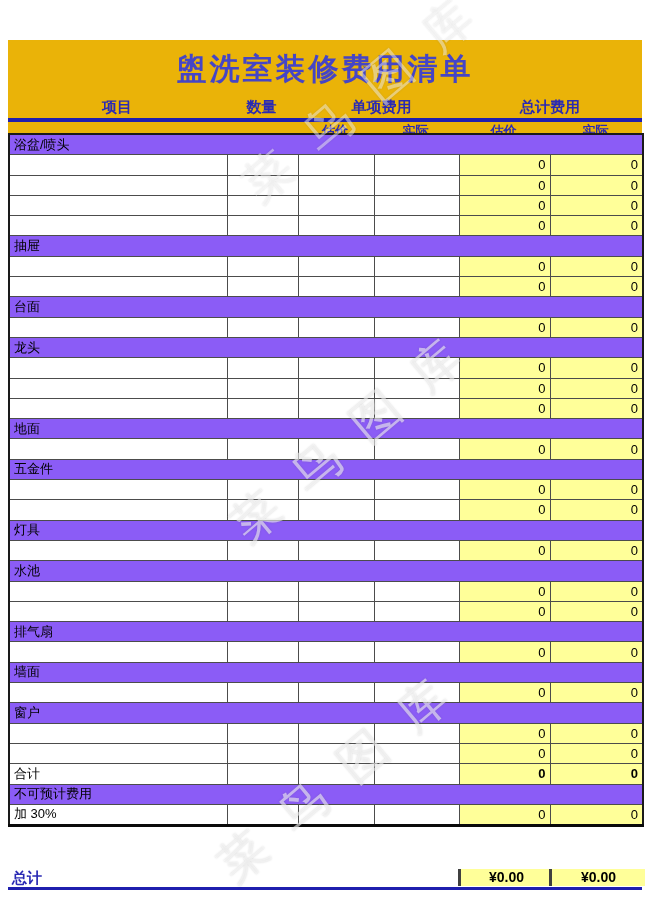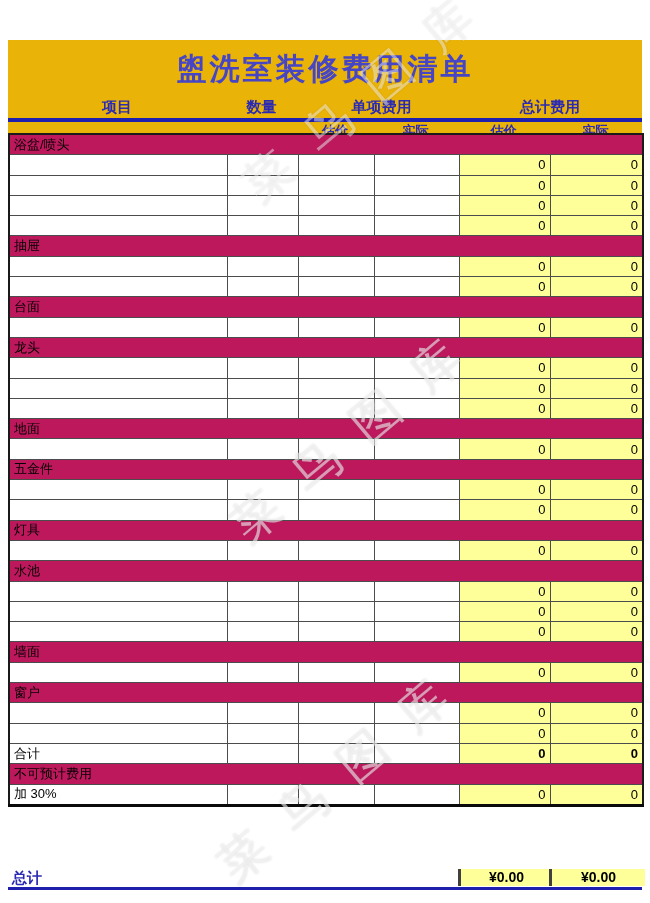--- a/index.html
+++ b/index.html
@@ -21,21 +21,21 @@
         font-size:13px;font-weight:bold;color:#2a2ab4;}
   .hs-0{left:289px;width:76px;}
   .hs-1{left:365px;width:85px;}
   .hs-2{left:450px;width:91px;}
   .hs-3{left:541px;width:93px;}
   
   table.cost{position:absolute;left:8px;top:133px;width:634px;table-layout:fixed;
              border-collapse:collapse;border:2px solid #1a1a1a;border-bottom:3px solid #0a0a0a;}
   table.cost td{border:1px solid #4c4c4c;height:19.3px;padding:0 4px;font-size:13px;
                 overflow:hidden;white-space:nowrap;color:#000;}
-  td.cat{background:#be185d;color:#1c3d7d;font-size:14px;padding-left:5px;
+  td.cat{background:#8b5cf6;color:#1c3d7d;font-size:14px;padding-left:5px;
          font-family:Liberation Sans, sans-serif;}
   td.yellow{background:#ffff99;text-align:right;padding-right:7px;}
   tr.row-subtotal td.yellow{font-weight:bold;}
   td.lbl-subtotal{font-family:"DejaVu Serif","Liberation Serif",serif;color:#4a6fa0;font-size:14px;}
   td.lbl-add30{color:#000;font-size:14px;}
   
   .grand{position:absolute;left:8px;top:869px;width:634px;height:17px;background:#ffffff;}
   .grand .glabel{position:absolute;left:4px;top:0;height:17px;line-height:17px;
                  font-size:15px;font-weight:bold;color:#2a2ab4;}
   .gcell{position:absolute;top:0;height:17px;line-height:17px;background:#ffff99;
@@ -225,20 +225,23 @@
       <td class="yellow">0</td>
     </tr>
         <tr class="row-data">
       <td></td>
       <td></td>
       <td></td>
       <td></td>
       <td class="yellow">0</td>
       <td class="yellow">0</td>
     </tr>
+        <tr class="row-category">
+      <td colspan="6" class="cat">排气扇</td>
+    </tr>
         <tr class="row-data">
       <td></td>
       <td></td>
       <td></td>
       <td></td>
       <td class="yellow">0</td>
       <td class="yellow">0</td>
     </tr>
         <tr class="row-category">
       <td colspan="6" class="cat">墙面</td>

